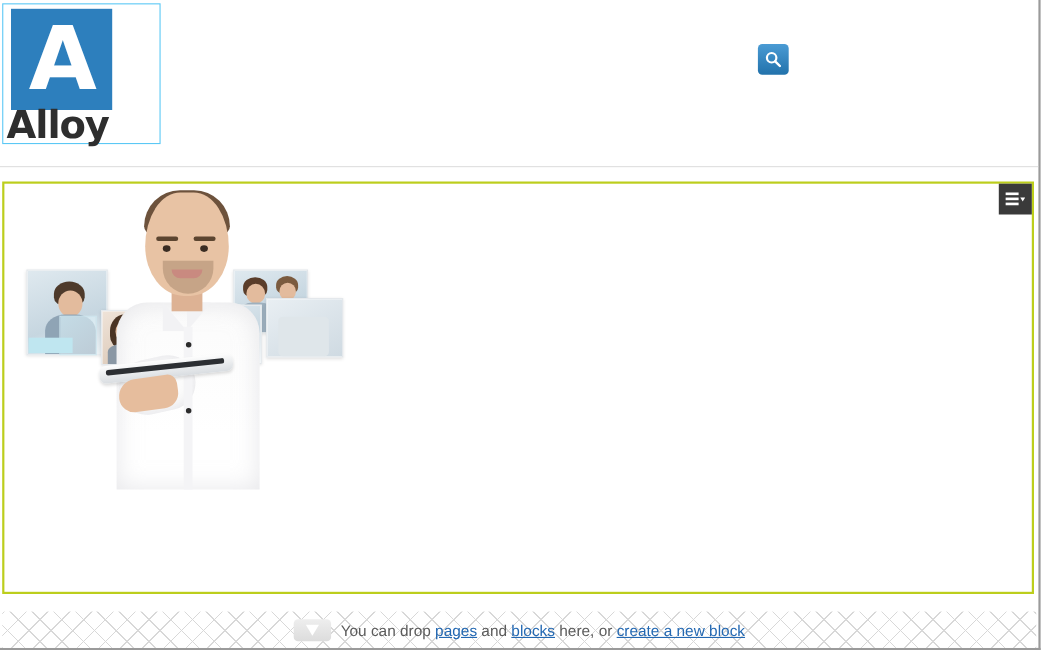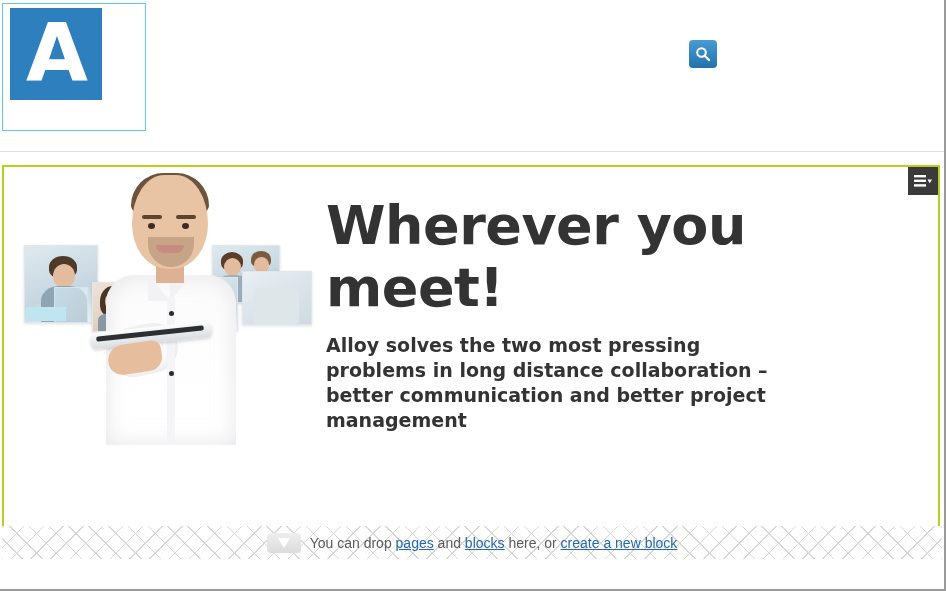--- a/index.html
+++ b/index.html
@@ -392,21 +392,21 @@
     font-weight: bold;
     font-size: 17px;
     cursor: pointer;
     box-shadow: 0 1px 2px rgba(0,0,0,0.18);
   }
 
   
   #drop-zone {
     position: absolute;
     left: 2px;
-    top: 526px;
+    top: 556px;
     width: 940px;
     height: 33px;
     box-sizing: border-box;
     background-color: #ffffff;
     background-image:
       repeating-linear-gradient(45deg,  #d8d8d8 0 1px, transparent 1px 14px),
       repeating-linear-gradient(-45deg, #d8d8d8 0 1px, transparent 1px 14px);
     display: flex;
     align-items: center;
     justify-content: center;
@@ -449,20 +449,21 @@
 <body>
 
 <div id="page">
 
   <div id="header">
 
     <div id="logo-block">
       <div id="logo-square">
         <div id="logo-letter">A</div>
       </div>
+      <div id="logo-wordmark">Alloy</div>
     </div>
 
 
     <div id="search-area">
       <button id="search-button">
         <svg width="16" height="16" viewBox="0 0 16 16">
           <circle cx="6.5" cy="6.5" r="4.3" fill="none" stroke="#ffffff" stroke-width="2"></circle>
           <line x1="9.7" y1="9.7" x2="14" y2="14" stroke="#ffffff" stroke-width="2.2" stroke-linecap="round"></line>
         </svg>
       </button>
@@ -540,24 +541,20 @@
           <div class="p-eye-l"></div>
           <div class="p-eye-r"></div>
           <div class="p-beard"></div>
           <div class="p-mouth"></div>
           <div class="tablet"></div>
           <div class="tablet-screen"></div>
           <div class="p-hand"></div>
         </div>
       </div>
 
-      <div id="hero-text">
-        <h1 id="hero-heading">Wherever you meet!</h1>
-        <p id="hero-paragraph">Alloy solves the two most pressing problems in long distance collaboration – better communication and better project management</p>
-      </div>
 
 
     </div>
   </div>
 
   <div id="drop-zone">
     <div id="drop-zone-label">
       <span id="drop-arrow-icon"></span>
       <span><span class="drop-text">You can drop </span><span class="drop-link">pages</span><span class="drop-text"> and </span><span class="drop-link">blocks</span><span class="drop-text"> here, or </span><span class="drop-link">create a new block</span></span>
     </div>

